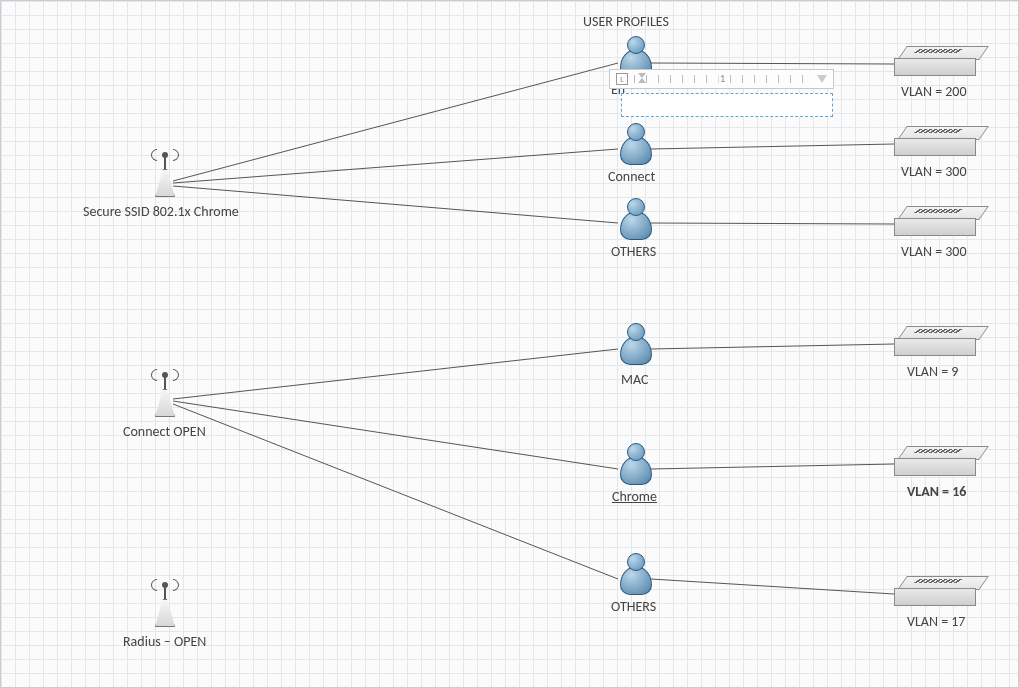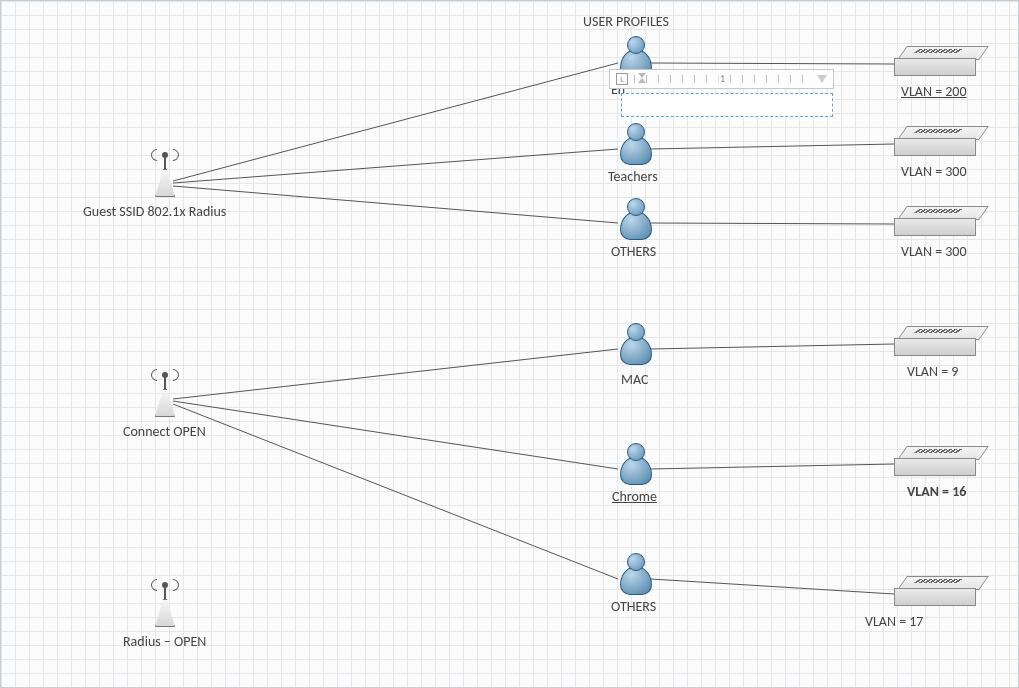--- a/index.html
+++ b/index.html
@@ -209,21 +209,21 @@
 
   <div class="label" style="left:582px;top:12px;">USER PROFILES</div>
 
   <div class="ap" style="left:146px;top:150px;">
     <div class="wave-l"></div>
       <div class="wave-r"></div>
       <div class="dot"></div>
       <div class="mast"></div>
       <div class="body"></div>
   </div>
-  <div class="label" style="left:82px;top:202px;">Guest SSID 802.1x Radius</div>
+  <div class="label" style="left:82px;top:202px;">Secure SSID 802.1x Chrome</div>
 
   <div class="ap" style="left:146px;top:370px;">
     <div class="wave-l"></div>
       <div class="wave-r"></div>
       <div class="dot"></div>
       <div class="mast"></div>
       <div class="body"></div>
   </div>
   <div class="label" style="left:122px;top:422px;">Connect OPEN</div>
 
@@ -239,21 +239,21 @@
   <div class="user" style="left:617px;top:35px;">
       <div class="torso"></div>
       <div class="head"></div>
     </div>
   <div class="eng-label" style="left:610px;top:80px;">En</div>
 
   <div class="user" style="left:617px;top:122px;">
       <div class="torso"></div>
       <div class="head"></div>
     </div>
-  <div class="label" style="left:607px;top:167px;">Teachers</div>
+  <div class="label" style="left:607px;top:167px;">Connect</div>
 
   <div class="user" style="left:617px;top:197px;">
       <div class="torso"></div>
       <div class="head"></div>
     </div>
   <div class="label" style="left:610px;top:242px;">OTHERS</div>
 
   <div class="user" style="left:617px;top:322px;">
       <div class="torso"></div>
       <div class="head"></div>
@@ -271,21 +271,21 @@
       <div class="head"></div>
     </div>
   <div class="label" style="left:610px;top:597px;">OTHERS</div>
 
   <div class="switch" style="left:893px;top:45px;">
       <div class="top">
         <div class="ports"></div>
       </div>
       <div class="front"></div>
     </div>
-  <div class="label" style="left:900px;top:82px;text-decoration:underline;">VLAN = 200</div>
+  <div class="label" style="left:900px;top:82px;">VLAN = 200</div>
 
   <div class="switch" style="left:893px;top:125px;">
       <div class="top">
         <div class="ports"></div>
       </div>
       <div class="front"></div>
     </div>
   <div class="label" style="left:900px;top:162px;">VLAN = 300</div>
 
   <div class="switch" style="left:893px;top:205px;">
@@ -311,21 +311,21 @@
       <div class="front"></div>
     </div>
   <div class="label" style="left:906px;top:482px;font-weight:bold;">VLAN = 16</div>
 
   <div class="switch" style="left:893px;top:575px;">
       <div class="top">
         <div class="ports"></div>
       </div>
       <div class="front"></div>
     </div>
-  <div class="label" style="left:864px;top:612px;text-align:right;">VLAN = 17</div>
+  <div class="label" style="left:906px;top:612px;text-align:right;">VLAN = 17</div>
 
   <div class="ruler" style="left:608px;top:68px;width:225px;">
     <div class="tab">L</div>
     <div class="hour"></div>
     <div class="marks">
       <span class="num">1</span>
     </div>
     <div class="ptr"></div>
   </div>
   <div class="textbox" style="left:620px;top:92px;width:212px;" value=""></div>

